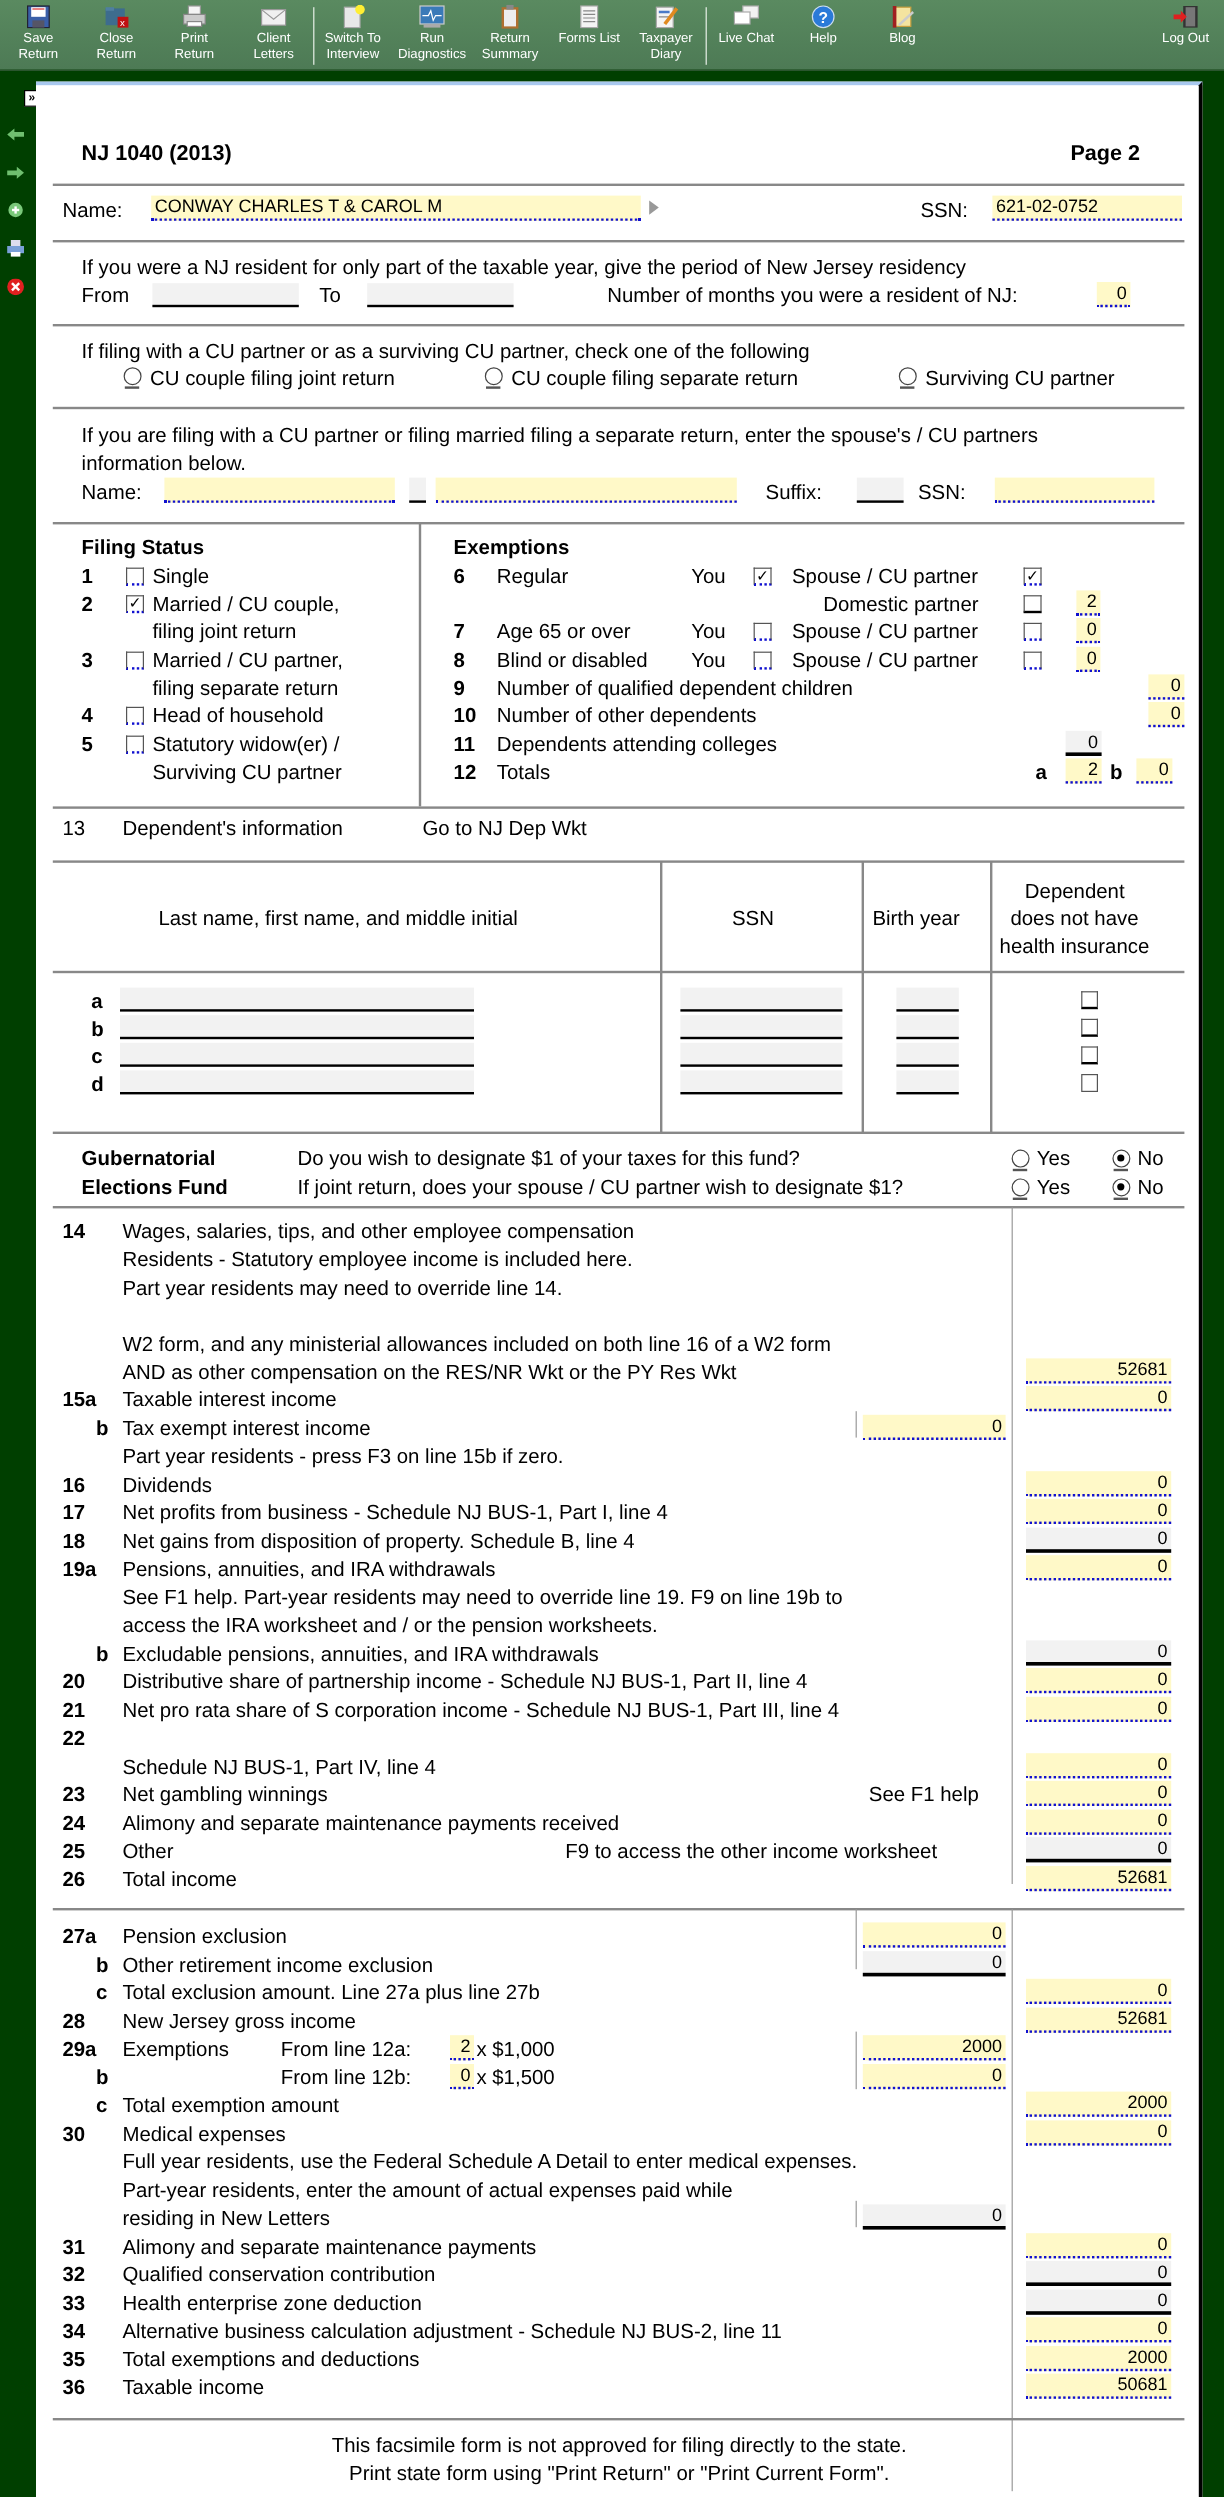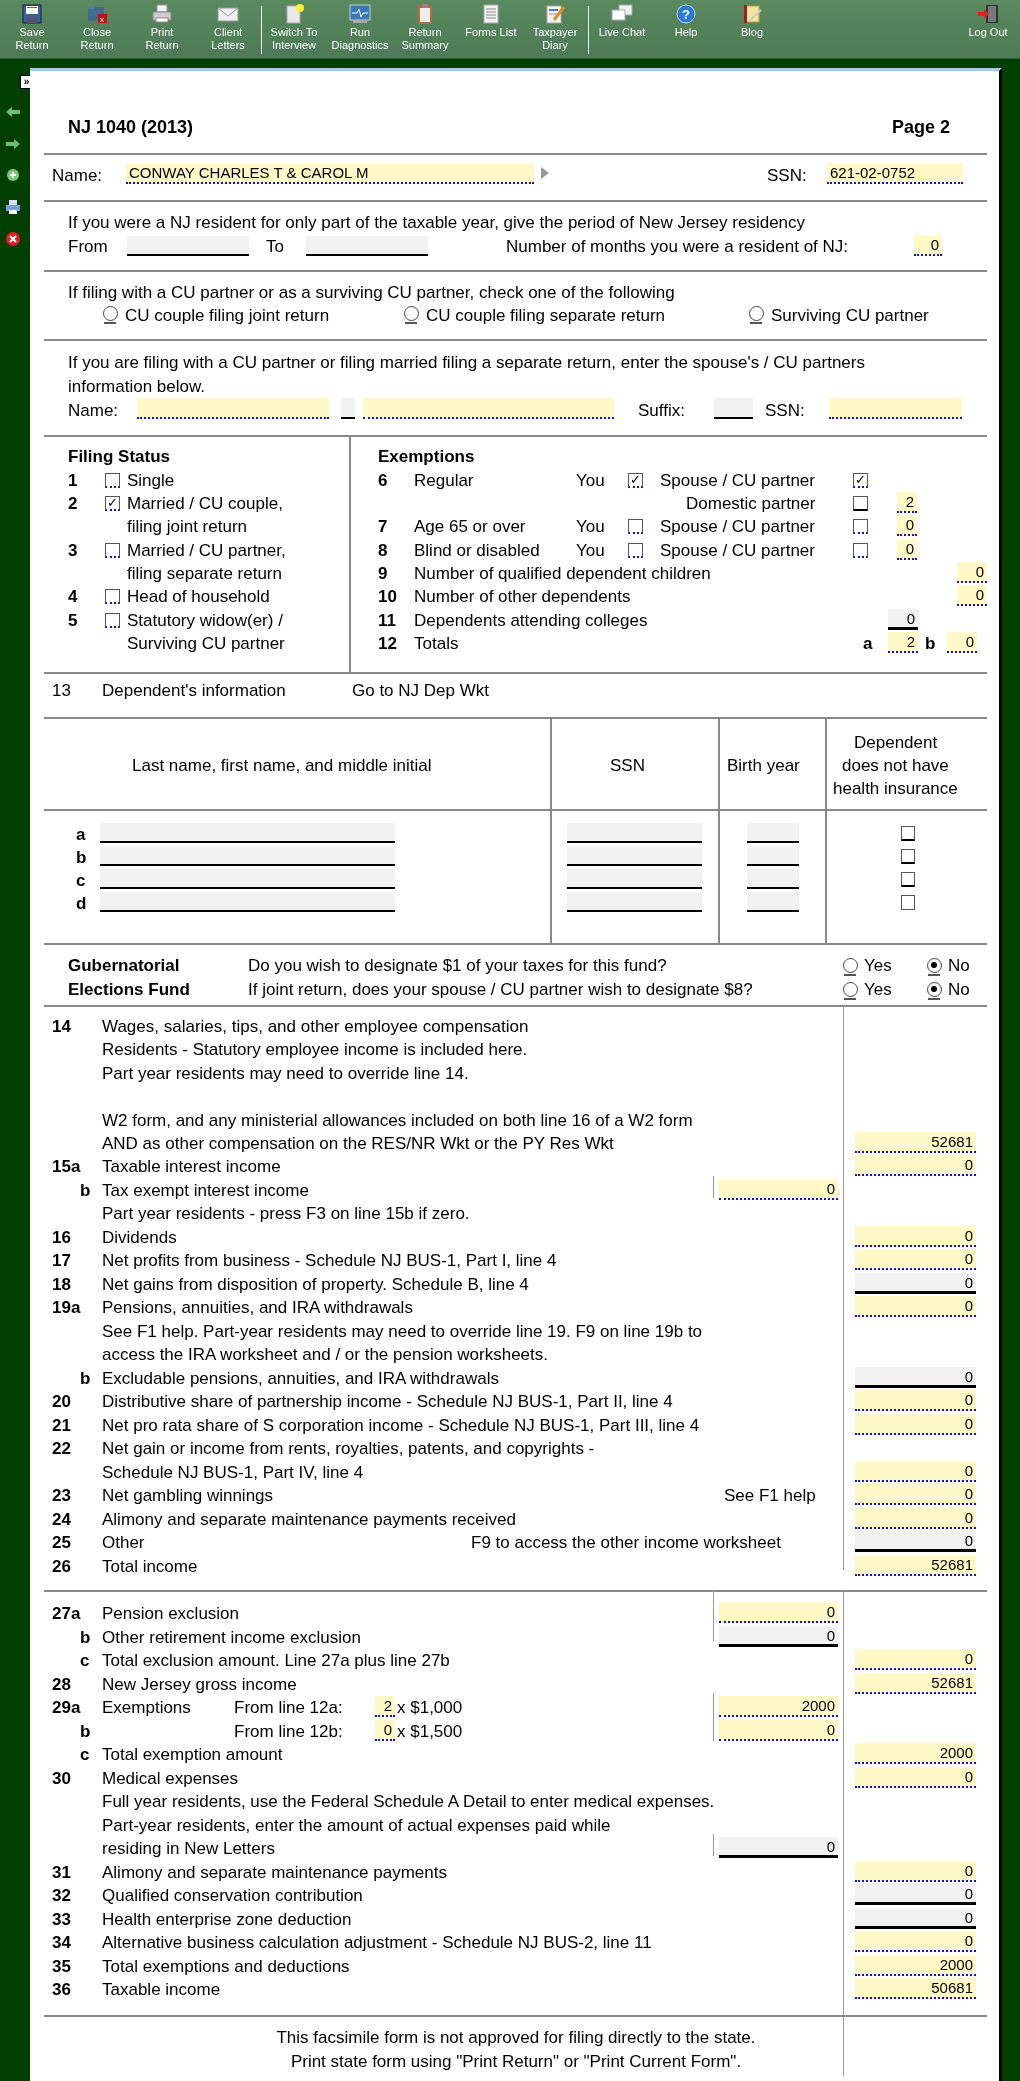--- a/index.html
+++ b/index.html
@@ -256,21 +256,21 @@
   <div class="hr" style="left:14px;top:82px;width:943px"></div>
 
   <div class="t" style="left:22px;top:95px">Name:</div>
   <div class="field left" style="left:96px;top:92px;width:408px">CONWAY CHARLES T &amp; CAROL M</div>
   <div class="abs" style="left:510px;top:95px">
     <svg width="10" height="14">
         <polygon points="1,1 9,7 1,13" fill="#999"></polygon>
       </svg>
   </div>
   <div class="t" style="left:737px;top:95px">SSN:</div>
-  <div class="field left" style="left:797px;top:92px;width:136px">621-02-0752</div>
+  <div class="field left" style="left:797px;top:92px;width:158px">621-02-0752</div>
   <div class="hr" style="left:14px;top:129px;width:943px"></div>
 
   <div class="t" style="left:38px;top:142px">If you were a NJ resident for only part of the taxable year,  give the period of New Jersey residency</div>
   <div class="t" style="left:38px;top:166px">From</div>
   <div class="underline-blank" style="left:97px;top:165px;width:122px"></div>
   <div class="t" style="left:236px;top:166px">To</div>
   <div class="underline-blank" style="left:276px;top:165px;width:122px"></div>
   <div class="t" style="left:476px;top:166px">Number of months you were a resident of NJ:</div>
   <div class="field" style="left:884px;top:164px;width:28px">0</div>
   <div class="hr" style="left:14px;top:199px;width:943px"></div>
@@ -411,21 +411,21 @@
   <div class="underline-blank" style="left:70px;top:821px;width:295px"></div>
   <div class="underline-blank" style="left:537px;top:821px;width:135px"></div>
   <div class="underline-blank" style="left:717px;top:821px;width:52px"></div>
   <div class="cb" style="left:871px;top:824px;width:14px;border-bottom:1.5px solid #555"></div>
 
   <div class="hr" style="left:14px;top:872px;width:943px"></div>
 
   <div class="t b" style="left:38px;top:885px">Gubernatorial</div>
   <div class="t b" style="left:38px;top:909px">Elections Fund</div>
   <div class="t" style="left:218px;top:885px">Do you wish to designate $1 of your taxes for this fund?</div>
-  <div class="t" style="left:218px;top:909px">If joint return, does your spouse / CU partner wish to designate $8?</div>
+  <div class="t" style="left:218px;top:909px">If joint return, does your spouse / CU partner wish to designate $1?</div>
   <div class="radio" style="left:813px;top:887px"></div>
   <div class="t" style="left:834px;top:885px">Yes</div>
   <div class="radio on" style="left:897px;top:887px"></div>
   <div class="t" style="left:918px;top:885px">No</div>
   <div class="radio" style="left:813px;top:911px"></div>
   <div class="t" style="left:834px;top:909px">Yes</div>
   <div class="radio on" style="left:897px;top:911px"></div>
   <div class="t" style="left:918px;top:909px">No</div>
 
   <div class="hr" style="left:14px;top:934px;width:943px"></div>
@@ -476,21 +476,20 @@
 
   <div class="t n" style="left:22px;top:1321px">20</div>
   <div class="t" style="left:72px;top:1321px">Distributive share of partnership income - Schedule NJ BUS-1,  Part II,  line 4</div>
   <div class="field" style="left:825px;top:1319px;width:121px">0</div>
 
   <div class="t n" style="left:22px;top:1345px">21</div>
   <div class="t" style="left:72px;top:1345px">Net pro rata share of S corporation income - Schedule NJ BUS-1,  Part III,  line 4</div>
   <div class="field" style="left:825px;top:1343px;width:121px">0</div>
 
   <div class="t n" style="left:22px;top:1368px">22</div>
-  <div class="t" style="left:72px;top:1368px">Net gain or income from rents,  royalties,  patents,  and copyrights -</div>
   <div class="t" style="left:72px;top:1392px">Schedule NJ BUS-1,  Part IV,  line 4</div>
   <div class="field" style="left:825px;top:1390px;width:121px">0</div>
 
   <div class="t n" style="left:22px;top:1415px">23</div>
   <div class="t" style="left:72px;top:1415px">Net gambling winnings</div>
   <div class="t" style="left:694px;top:1415px">See F1 help</div>
   <div class="field" style="left:825px;top:1413px;width:121px">0</div>
 
   <div class="t n" style="left:22px;top:1439px">24</div>
   <div class="t" style="left:72px;top:1439px">Alimony and separate maintenance payments received</div>

